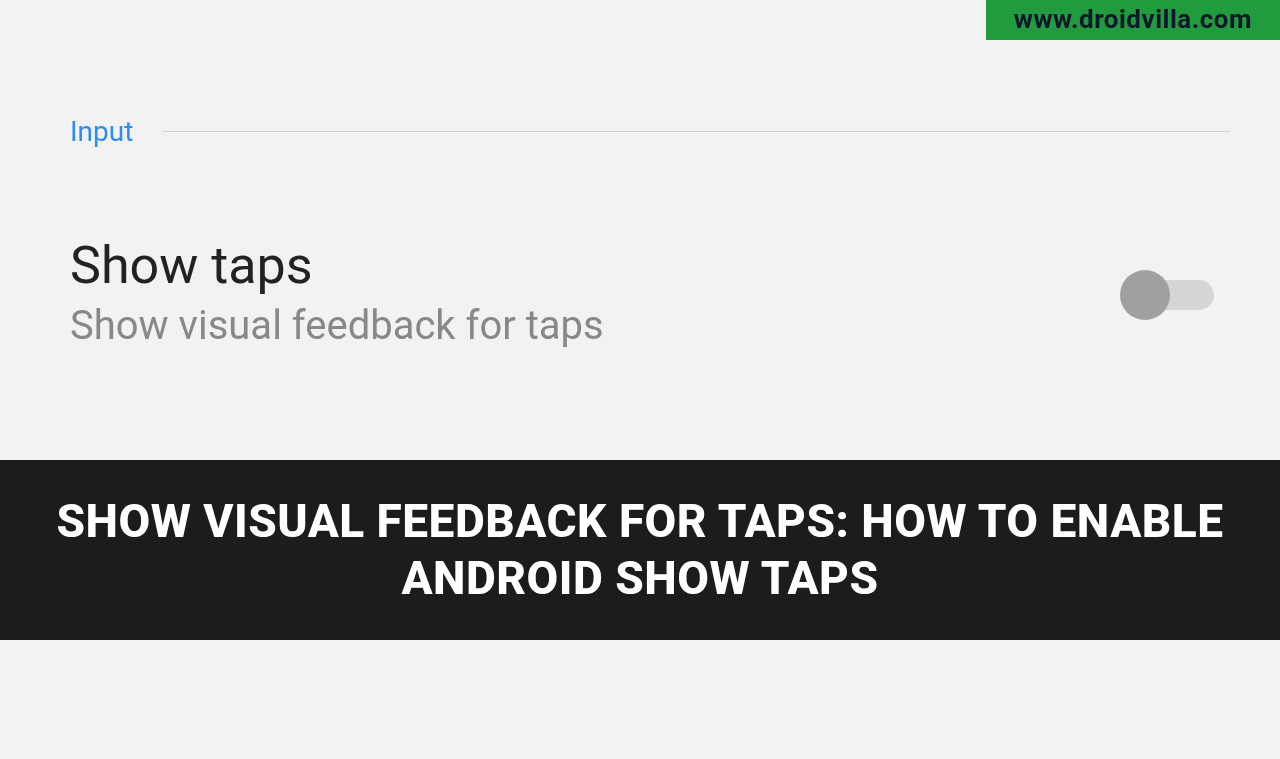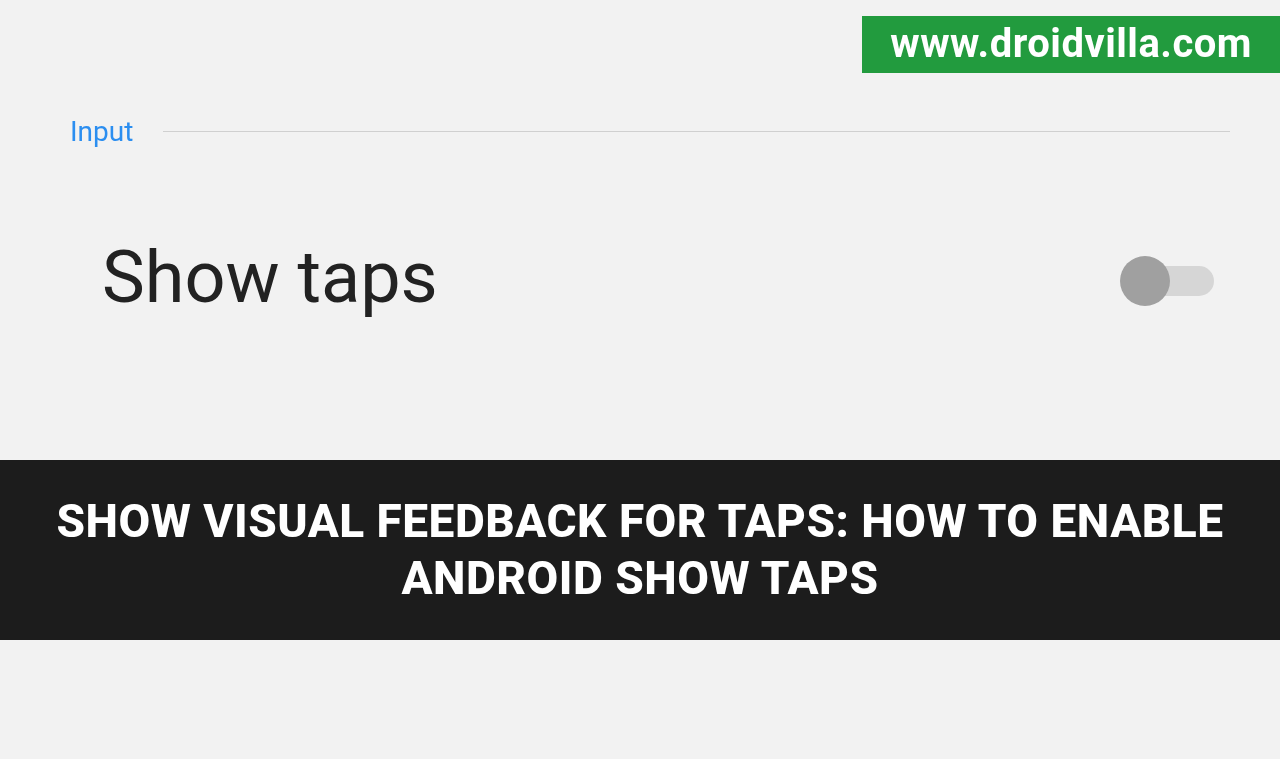--- a/index.html
+++ b/index.html
@@ -10,25 +10,25 @@
     body {
       width: 1280px;
       height: 759px;
       background: #f2f2f2;
       font-family: -apple-system, BlinkMacSystemFont, "Segoe UI", Roboto, Helvetica, Arial, sans-serif;
       position: relative;
       overflow: hidden;
     }
     .watermark {
       position: absolute;
-      top: 16px;
+      top: 0;
       right: 0;
       background: #229b3e;
-      color: #ffffff;
-      font-size: 40px;
+      color: #0f172a;
+      font-size: 26px;
       font-weight: 700;
       padding: 4px 28px 6px 28px;
       letter-spacing: 0.5px;
     }
     .section-header {
       position: absolute;
       top: 115px;
       left: 70px;
       right: 50px;
       display: flex;
@@ -54,23 +54,22 @@
       align-items: center;
       justify-content: space-between;
     }
     .setting-text {
       display: flex;
       flex-direction: column;
       gap: 6px;
     }
     .setting-title {
       color: #222222;
-      font-size: 72px;
+      font-size: 52px;
       font-weight: 400;
-      margin-left: 32px;
     }
     .setting-subtitle {
       color: #888888;
       font-size: 40px;
       font-weight: 400;
     }
     .toggle {
       position: relative;
       width: 100px;
       height: 40px;
@@ -122,20 +121,21 @@
 </div>
 
 <div class="section-header">
   <span class="section-title">Input</span>
   <div class="section-divider"></div>
 </div>
 
 <div class="setting-row">
   <div class="setting-text">
     <span class="setting-title">Show taps</span>
+    <span class="setting-subtitle">Show visual feedback for taps</span>
   </div>
   <div class="toggle">
     <div class="toggle-track"></div>
     <div class="toggle-thumb"></div>
   </div>
 </div>
 
 <div class="banner">
   <div class="banner-text">SHOW VISUAL FEEDBACK FOR TAPS: HOW TO ENABLE ANDROID SHOW TAPS</div>
 </div>

